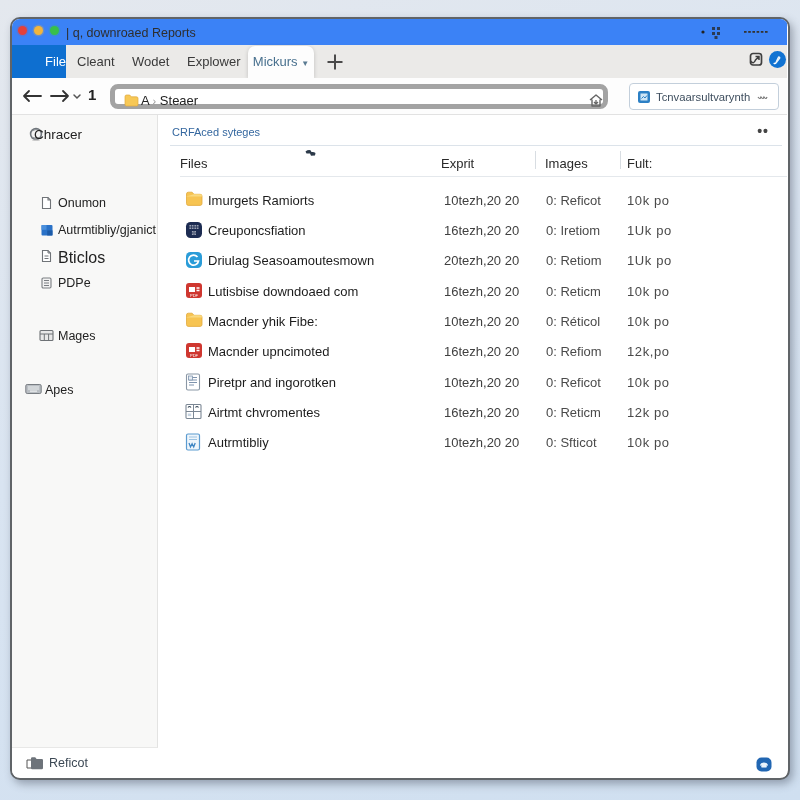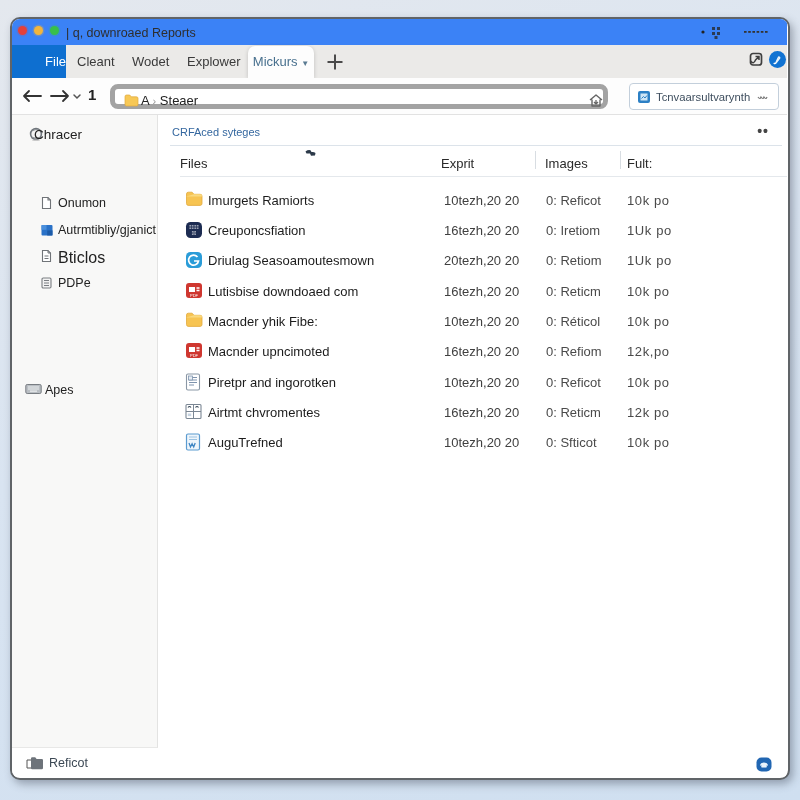--- a/index.html
+++ b/index.html
@@ -165,20 +165,29 @@
       </div>
       <div class="sitem" style="top:158px">
         <span class="abs" style="left:28px;top:3px">
           <svg width="13" height="14" viewBox="0 0 13 14">
             <rect x="2" y="2" width="9" height="10" rx="1.2" fill="#f2f2f2" stroke="#7a7e82" stroke-width="1.1"></rect>
             <path d="M4 4.5 h5 M4 7 h5 M4 9.5 h5" stroke="#7a7e82" stroke-width="1"></path>
           </svg>
         </span>
         <span class="lbl" style="left:46px;font-size:12.5px">PDPe</span>
       </div>
+      <div class="sitem" style="top:211px">
+        <span class="abs" style="left:27px;top:3px">
+          <svg width="15" height="13" viewBox="0 0 15 13">
+            <rect x="1" y="1.5" width="13" height="10" rx="1" fill="#e8e8e8" stroke="#6e7276" stroke-width="1.1"></rect>
+            <path d="M1 5 h13 M5.3 5 v6.5 M9.6 5 v6.5" stroke="#6e7276" stroke-width="1"></path>
+          </svg>
+        </span>
+        <span class="lbl" style="left:46px;font-size:12.5px">Mages</span>
+      </div>
       <div class="sitem" style="top:265px">
         <span class="abs" style="left:13px;top:3px">
           <svg width="17" height="12" viewBox="0 0 17 12">
             <rect x="0.8" y="1.5" width="15.4" height="9" rx="1.4" fill="#b9bec3" stroke="#787d82" stroke-width="1"></rect>
             <path d="M3 4 h11 M3 6 h11 M5 8.2 h7" stroke="#eceef0" stroke-width="1.2"></path>
           </svg>
         </span>
         <span class="lbl" style="left:33px;font-size:12.5px">Apes</span>
       </div>
     </div>
@@ -301,21 +310,21 @@
         <span class="rsize">12k po</span>
       </div>
       <div class="row" style="top:312.2px">
         <span class="ricon">
           <svg width="16" height="18" viewBox="0 0 16 18">
             <rect x="1.5" y="1" width="13" height="16" rx="1.5" fill="#eef5fb" stroke="#5b9bd0" stroke-width="1.2"></rect>
             <path d="M4 10 l1.5 4 1.6-3.2 1.6 3.2 1.5-4" stroke="#3f86c4" stroke-width="1.3" fill="none"></path>
             <path d="M4 4 h8 M4 6.5 h8" stroke="#9cc3e2" stroke-width="1"></path>
           </svg>
         </span>
-        <span class="rname">AuguTrefned</span>
+        <span class="rname">Autrmtibliy</span>
         <span class="rdate">10tezh,20 20</span>
         <span class="rimg">0: Sfticot</span>
         <span class="rsize">10k po</span>
       </div>
     </div>
   <div class="statusbar">
     <svg class="abs" style="left:14px;top:8px" width="19" height="15" viewBox="0 0 19 15">
         <path d="M1 4 h5 v8 h-5 z" fill="none" stroke="#555" stroke-width="1"></path>
         <path d="M5 2.5 a1.2 1.2 0 0 1 1.2-1.2 h3 l1.4 1.6 h5.2 a1.2 1.2 0 0 1 1.2 1.2 v8 a1.2 1.2 0 0 1 -1.2 1.2 h-9.6 a1.2 1.2 0 0 1 -1.2 -1.2 z" fill="#6d737a"></path>
       </svg>

